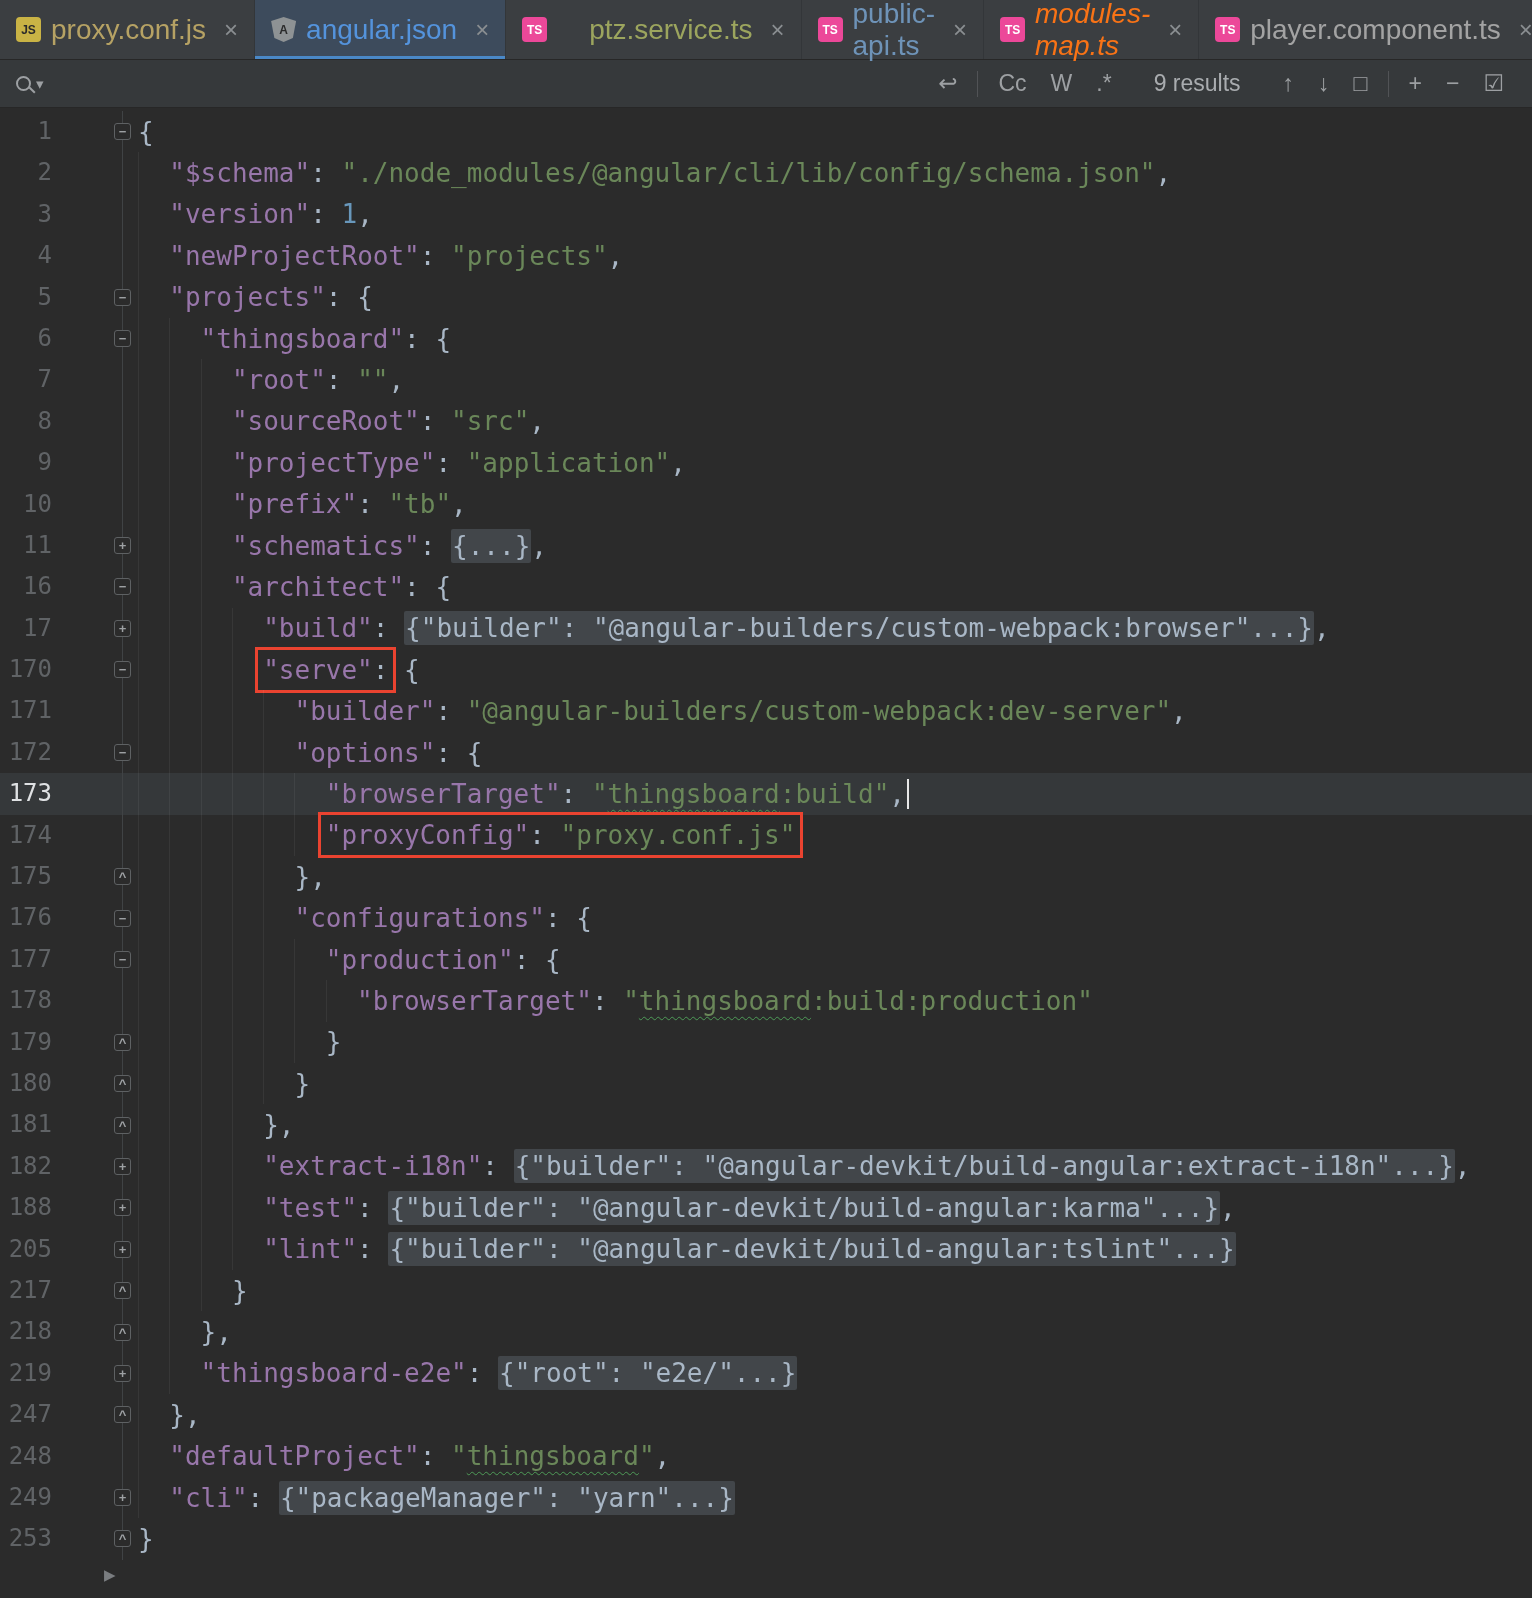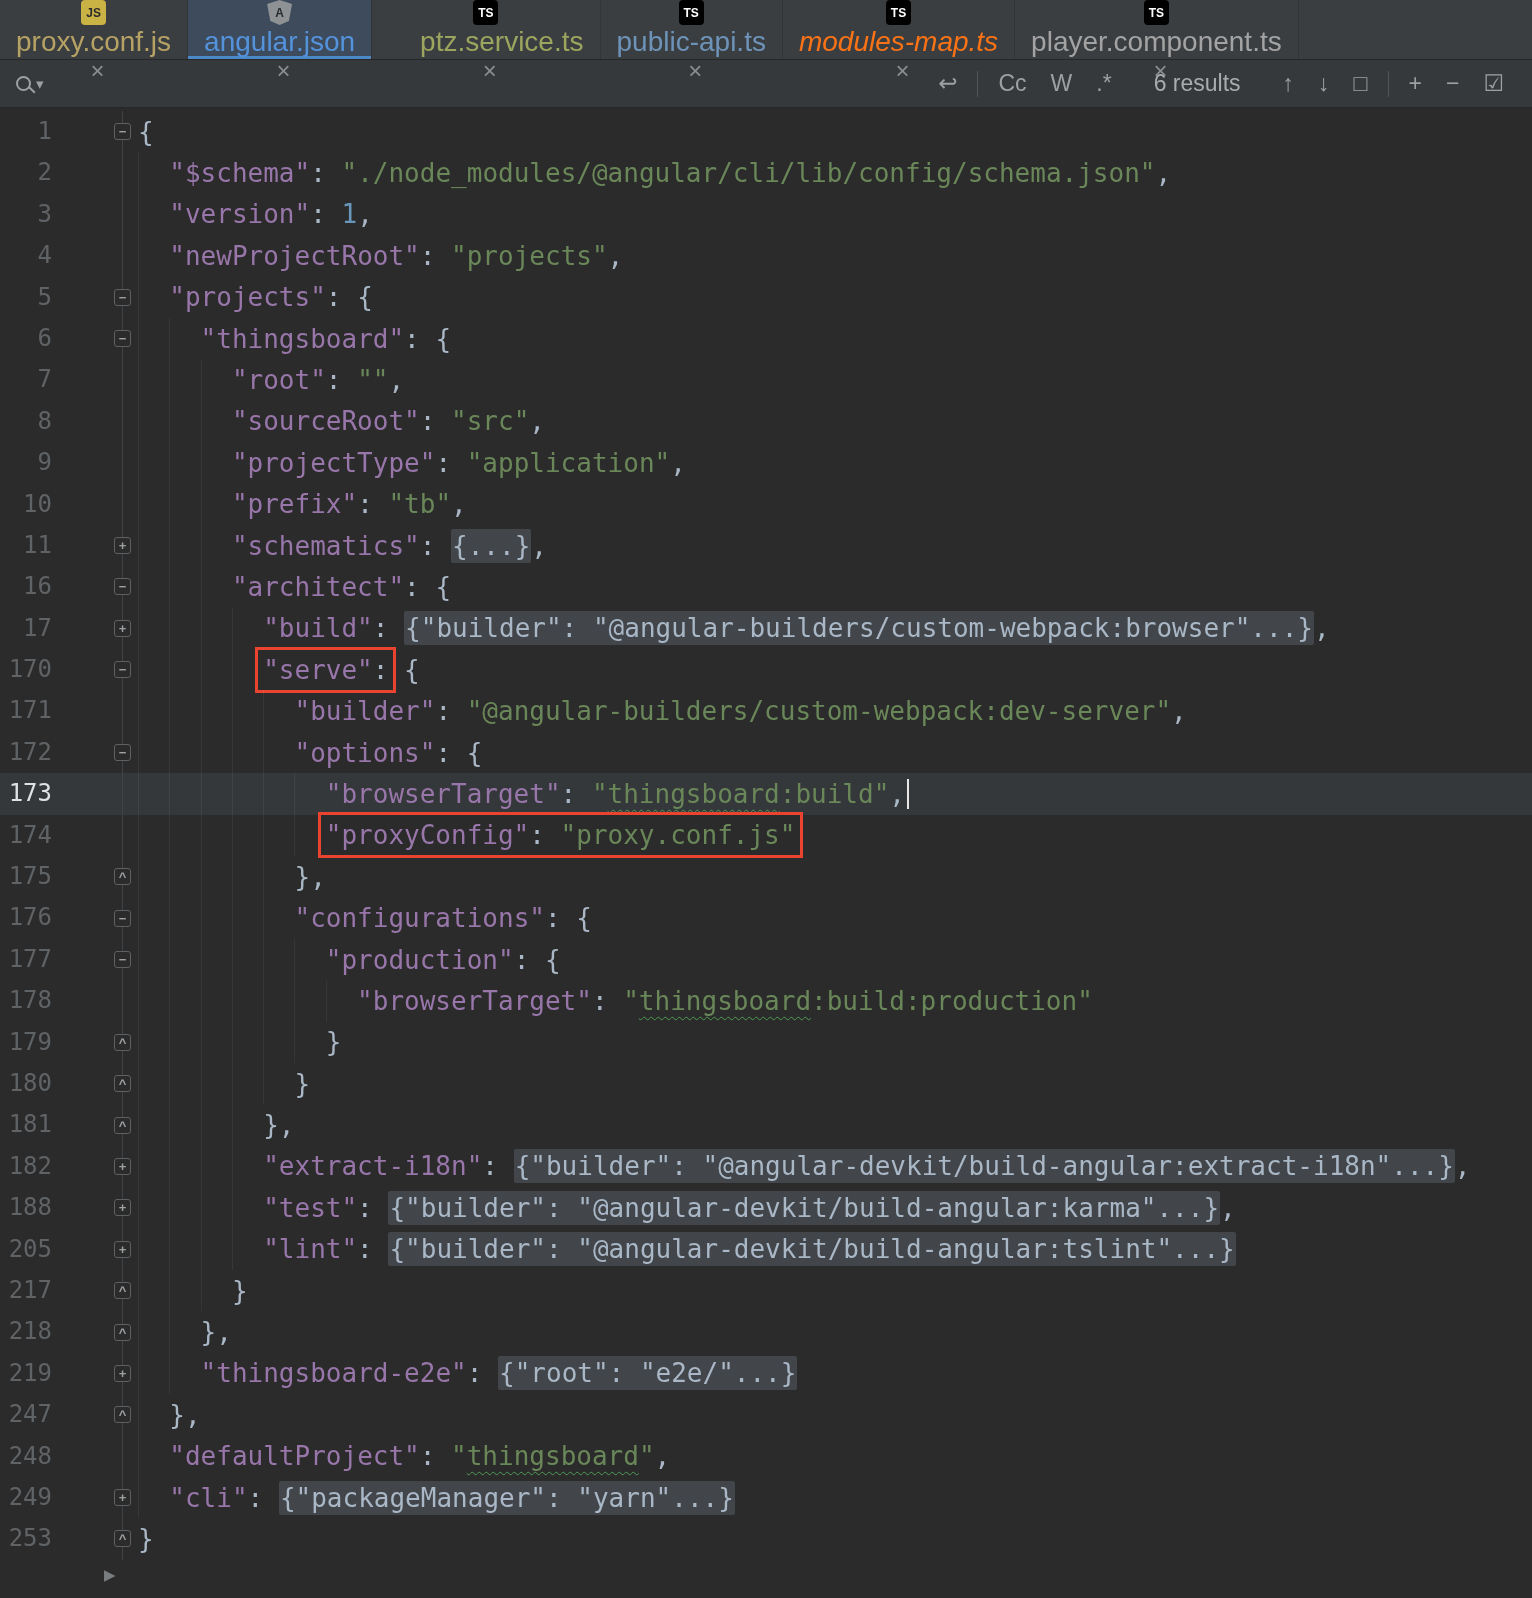--- a/index.html
+++ b/index.html
@@ -8,34 +8,34 @@
     width:1532px; height:1598px; overflow:hidden; position:relative;
     background: var(--bg_editor, #2B2B2B);
     font-family:"Liberation Sans", sans-serif;
   }
   
   .tabbar {
     height:60px; background: var(--bg_tabbar, #3B3E41);
     display:flex; align-items:stretch; border-bottom:1px solid #272727;
   }
   .tab {
-    display:flex; align-items:center; gap:1px; padding:0 16px;
-    border-right:1px solid #333639; cursor:default; position:relative;flex-direction:column;
+    display:flex; align-items:center; gap:10px; padding:0 16px;
+    border-right:1px solid #333639; cursor:default; position:relative;
   }
   .tab.active {
     background: var(--tab_active_bg, #3D4B5C);
     box-shadow: inset 0 -3px 0 var(--accent, #4A88C7);
   }
   .ticon {
     width:25px; height:25px; border-radius:4px; flex:none;
     display:flex; align-items:center; justify-content:center;
     font-size:12px; font-weight:bold; letter-spacing:0;
   }
   .ticon.js { background:#C9B345; color:#2B2B2B; }
-  .ticon.ts { background:#000000; color:#FFFFFF; }
+  .ticon.ts { background:#ec4899; color:#FFFFFF; }
   .ticon.ng { background:#8E9294; color:#2B2B2B;
     clip-path:polygon(50% 0,100% 16%,87% 84%,50% 100%,13% 84%,0 16%); }
   .tlabel { font-size:28px; }
   .tclose { color:#8A8E91; font-size:24px; margin-left:8px; line-height:1; }
   
   .findbar {
     height:48px; background: var(--bg_findbar, #36393B);
     display:flex; align-items:center; padding:0 16px;
     border-bottom:1px solid #272727;
   }
@@ -130,21 +130,21 @@
   <div class="f-mag">
     <span class="mag"></span>
     <span class="fcaret">▾</span>
   </div>
   <input class="f-input" value="" style="">
   <span class="fi">↩</span>
   <span class="sep"></span>
   <span class="fi">Cc</span>
   <span class="fi">W</span>
   <span class="fi">.*</span>
-  <span class="f-results">6 results</span>
+  <span class="f-results">9 results</span>
   <span class="fi">↑</span>
   <span class="fi">↓</span>
   <span class="fi">□</span>
   <span class="sep"></span>
   <span class="fi">+</span>
   <span class="fi">−</span>
   <span class="fi">☑</span>
 </div>
 
 <div class="editor">

